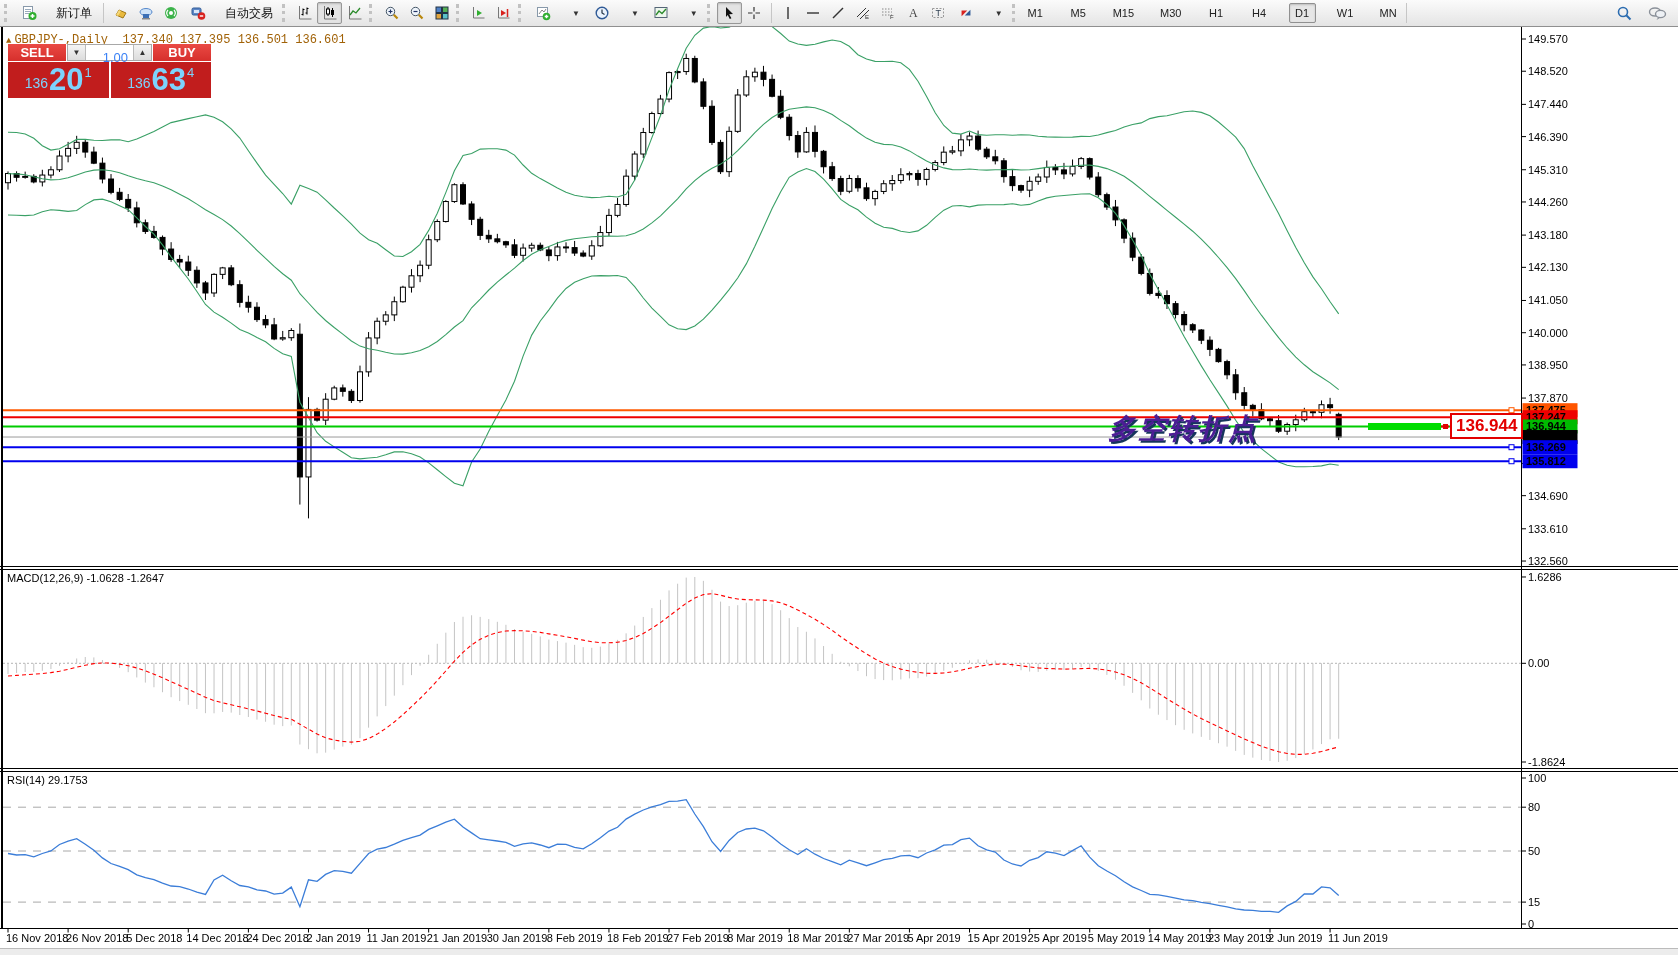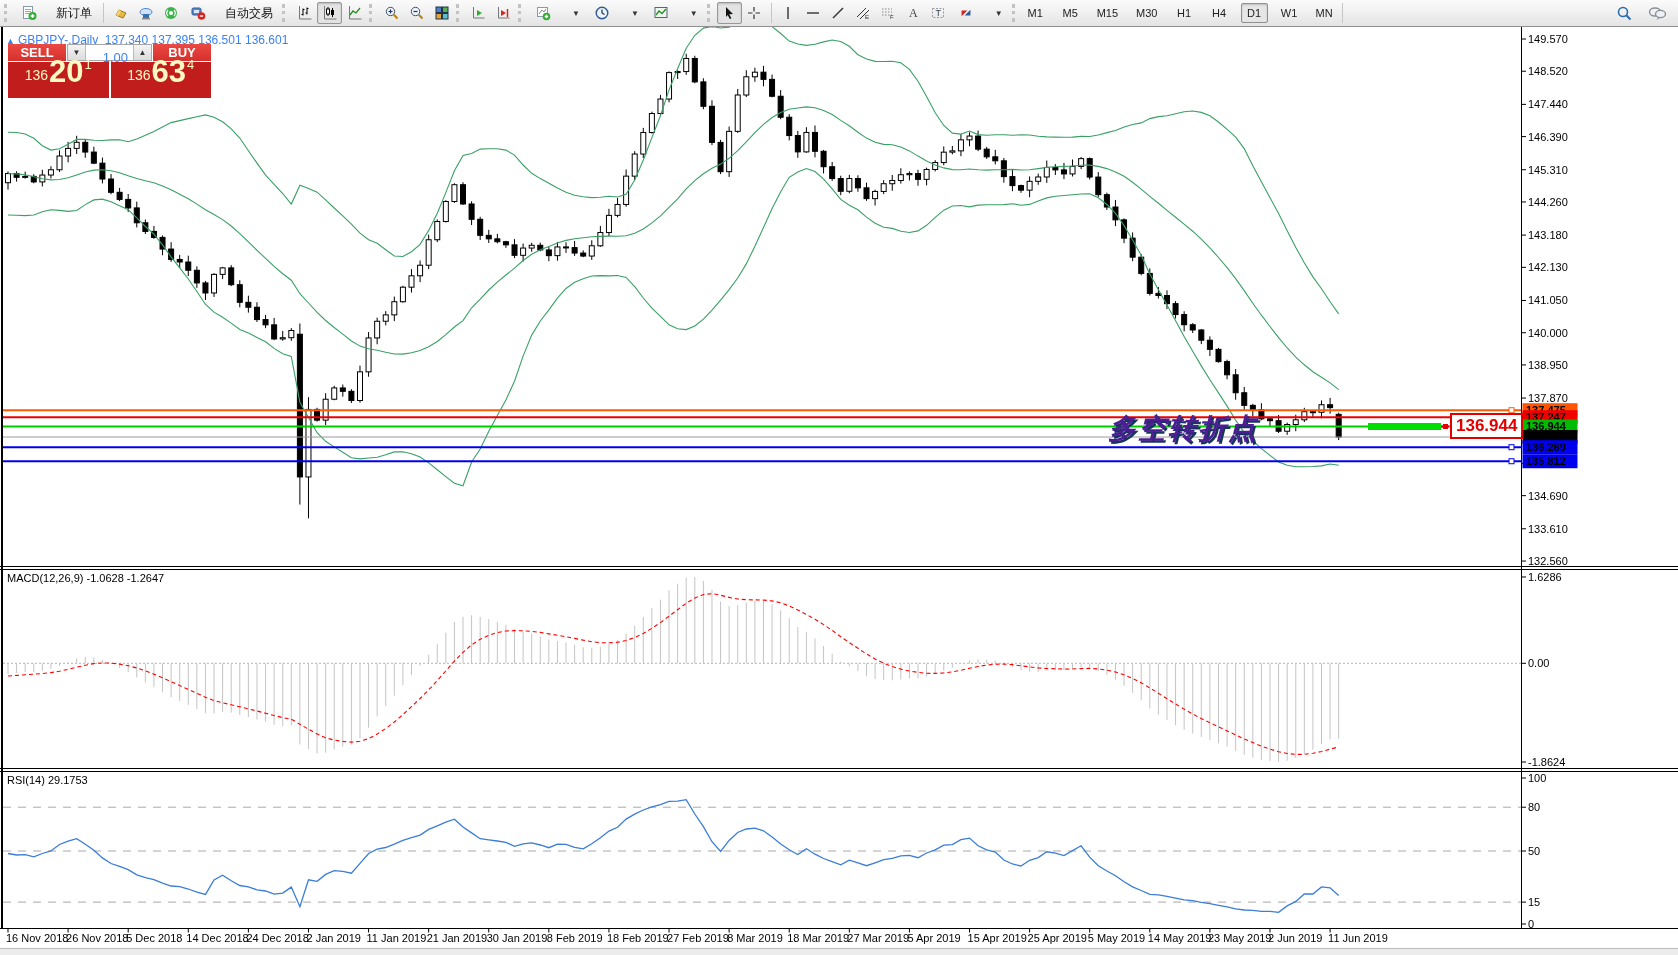--- a/index.html
+++ b/index.html
@@ -12,52 +12,52 @@
   .tb-grip{width:3px;height:18px;border-left:3px dotted #c2c2c2;margin:0 4px 0 2px;flex:none;}
   .tb-sep{width:1px;height:20px;background:#c6c6c6;margin:0 4px;flex:none;}
   .tbtn{height:22px;min-width:25px;display:flex;align-items:center;justify-content:center;
         border:1px solid transparent;border-radius:2px;color:#222;flex:none;box-sizing:border-box;}
   .tbtn.wide{padding:0 6px;gap:19px;}
   .tbtn.active{background:#e3e3e3;border-color:#979797;box-shadow:inset 0 1px 2px rgba(0,0,0,.18);}
   .tlabel{font-size:12px;color:#111;white-space:nowrap;}
   .caret{font-size:8px;color:#333;margin-left:2px;}
   .ticon{display:flex;align-items:center;justify-content:center;}
   .ticon svg{display:block;}
-  .tf-group{display:flex;align-items:center;gap:8px;}
+  .tf-group{display:flex;align-items:center;gap:16px;}
   .tf-btn{min-width:27px;height:20px;font-size:11px;font-family:inherit;color:#222;background:none;
           border:1px solid transparent;border-radius:2px;padding:0 4px;}
   .tf-btn.active{background:#e6e6e6;border-color:#909090;box-shadow:inset 0 1px 2px rgba(0,0,0,.18);}
   .tb-right{margin-left:auto;display:flex;align-items:center;margin-right:8px;gap:8px;}
   
   #chart-svg{position:absolute;left:0;top:0;z-index:1;}
   #chart-svg text{font-family:"Liberation Sans","DejaVu Sans",sans-serif;font-size:11px;fill:#000;}
   
   .overlay{position:absolute;z-index:10;}
-  #chart-title{left:6px;top:33px;font-size:12px;color:#3b82f6;white-space:nowrap;}
+  #chart-title{left:6px;top:33px;font-size:12px;color:#a16207;white-space:nowrap;font-family:Liberation Mono, monospace;}
   #chart-title .tri{font-size:9px;margin-right:3px;}
   #macd-label{left:7px;top:572px;font-size:11px;color:#000;}
   #rsi-label{left:7px;top:774px;font-size:11px;color:#000;}
   #annotation{left:1108px;top:410px;font-size:28px;font-weight:bold;font-style:italic;
               color:#4c1d95;text-shadow:2px 2px 0 #16355c;letter-spacing:2px;white-space:nowrap;}
   #callout{left:1450px;top:413px;background:#fff;border:2px solid #e30000;color:#e30000;
            font-size:17px;font-weight:bold;line-height:22px;padding:0 4px;}
   
   #oneclick{left:8px;top:44px;width:203px;background:#fff;}
   .oc-row1{display:flex;height:17px;gap:1px;}
   .oc-btn{width:58px;background:linear-gradient(#ea4a44,#d62f2c);color:#fff;font-weight:bold;
           font-size:13px;display:flex;align-items:center;justify-content:center;}
   .oc-spin{flex:1;display:flex;border:1px solid #a8a8a8;box-sizing:border-box;background:#fff;}
   .spin-btn{width:17px;background:linear-gradient(#f4f4f4,#dcdcdc);display:flex;align-items:center;
             justify-content:center;font-size:8px;color:#333;}
   .spin-btn.dn{border-right:1px solid #bbb;}
   .spin-btn.up{border-left:1px solid #bbb;}
   .oc-vol{flex:1;font-size:13px;color:#3b82f6;text-align:right;padding:5px 5px 0 0;}
   .oc-row2{display:flex;height:36px;margin-top:1px;gap:2px;}
-  .oc-price{flex:1;background:#c11d1d;color:#fef9c3;display:flex;align-items:flex-end;
-            justify-content:center;padding-bottom:12px;}
+  .oc-price{flex:1;background:#c11d1d;color:#7dd3fc;display:flex;align-items:flex-end;
+            justify-content:center;padding-bottom:4px;}
   .oc-small{font-size:14px;line-height:14px;margin-bottom:4px;}
   .oc-big{font-size:31px;line-height:29px;font-weight:bold;margin:0 1px;}
   .oc-sup{font-size:13px;line-height:13px;margin-bottom:15px;}
 </style>
 </head>
 <body>
 
 <div class="app">
 
   <svg id="chart-svg" width="1678" height="955">

